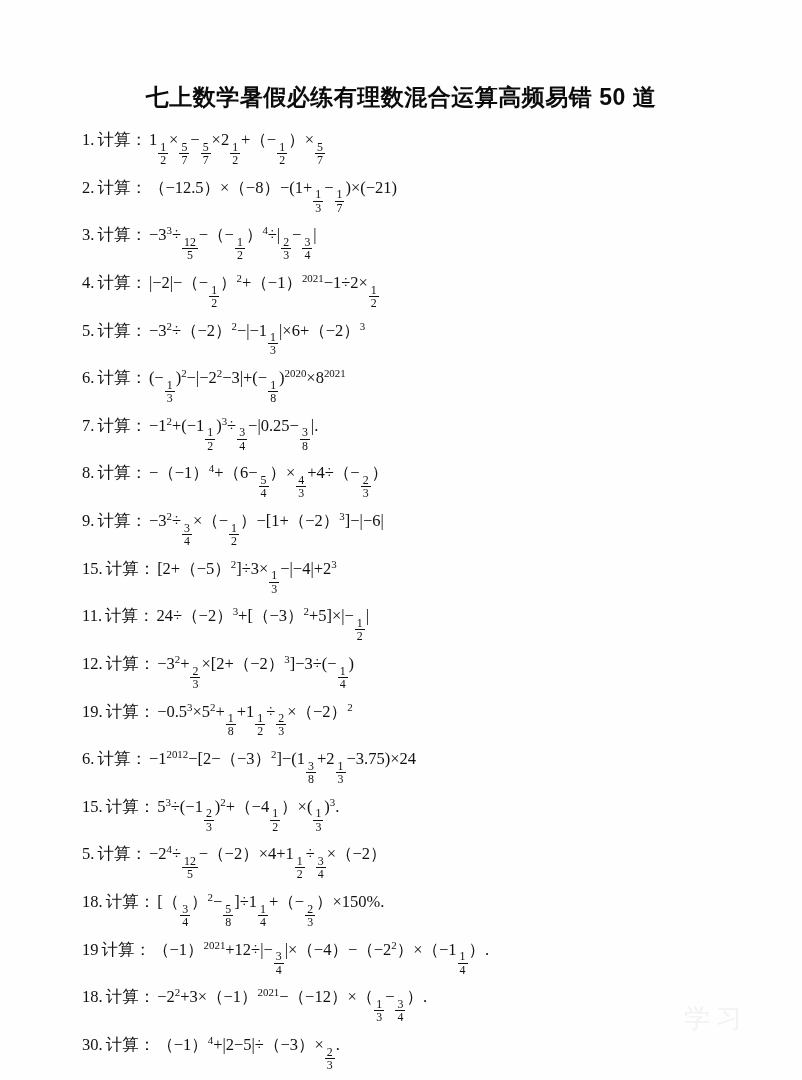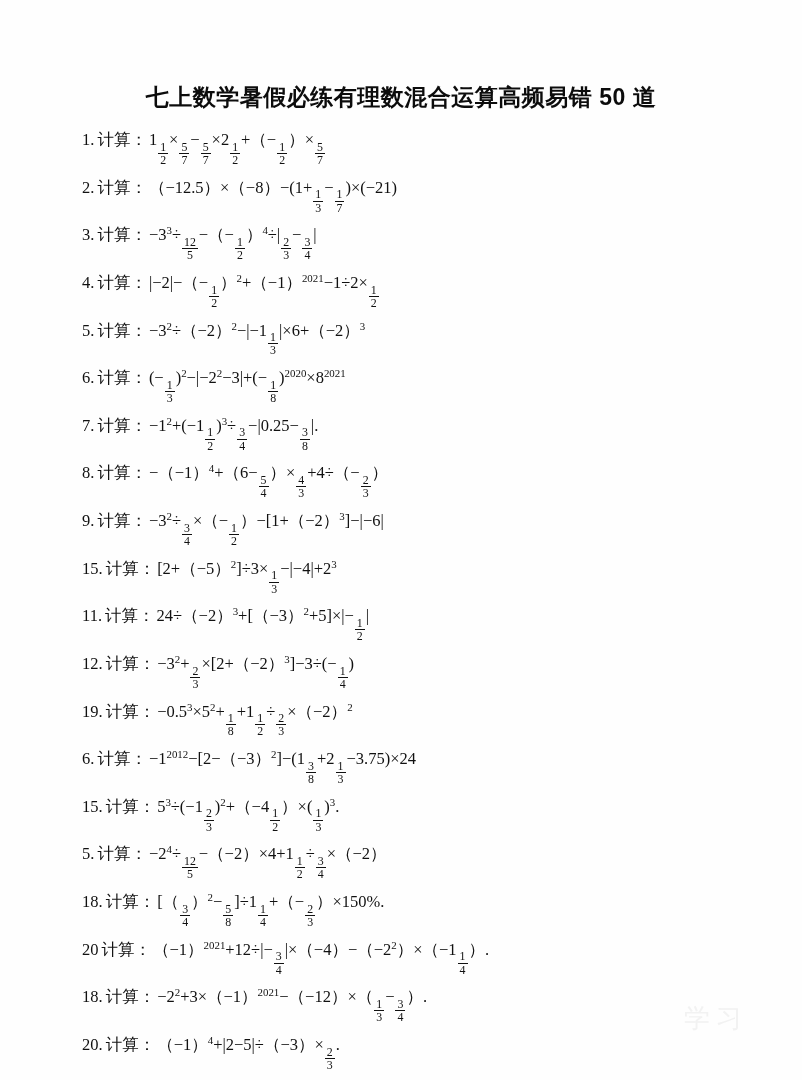--- a/index.html
+++ b/index.html
@@ -362,21 +362,21 @@
               <span class="num">1</span>
               <span class="den">4</span>
             </span></span>+（−<span class="frac">
             <span class="num">2</span>
             <span class="den">3</span>
           </span>）×150%.
       </span>
     </div>
 
     <div class="problem">
-      <span class="p-num">20</span>
+      <span class="p-num">19</span>
       <span class="p-label">计算：</span>
       <span class="p-body">
         （−1）<sup>2021</sup>+12÷|−<span class="frac">
             <span class="num">3</span>
             <span class="den">4</span>
           </span>|×（−4）−（−2<sup>2</sup>）×（−<span class="mixed">1<span class="frac">
               <span class="num">1</span>
               <span class="den">4</span>
             </span></span>）.
       </span>
@@ -390,21 +390,21 @@
             <span class="num">1</span>
             <span class="den">3</span>
           </span>−<span class="frac">
             <span class="num">3</span>
             <span class="den">4</span>
           </span>）.
       </span>
     </div>
 
     <div class="problem">
-      <span class="p-num">20.</span>
+      <span class="p-num">30.</span>
       <span class="p-label">计算：</span>
       <span class="p-body">
         （−1）<sup>4</sup>+|2−5|÷（−3）×<span class="frac">
             <span class="num">2</span>
             <span class="den">3</span>
           </span>.
       </span>
     </div>
 
   </div>

